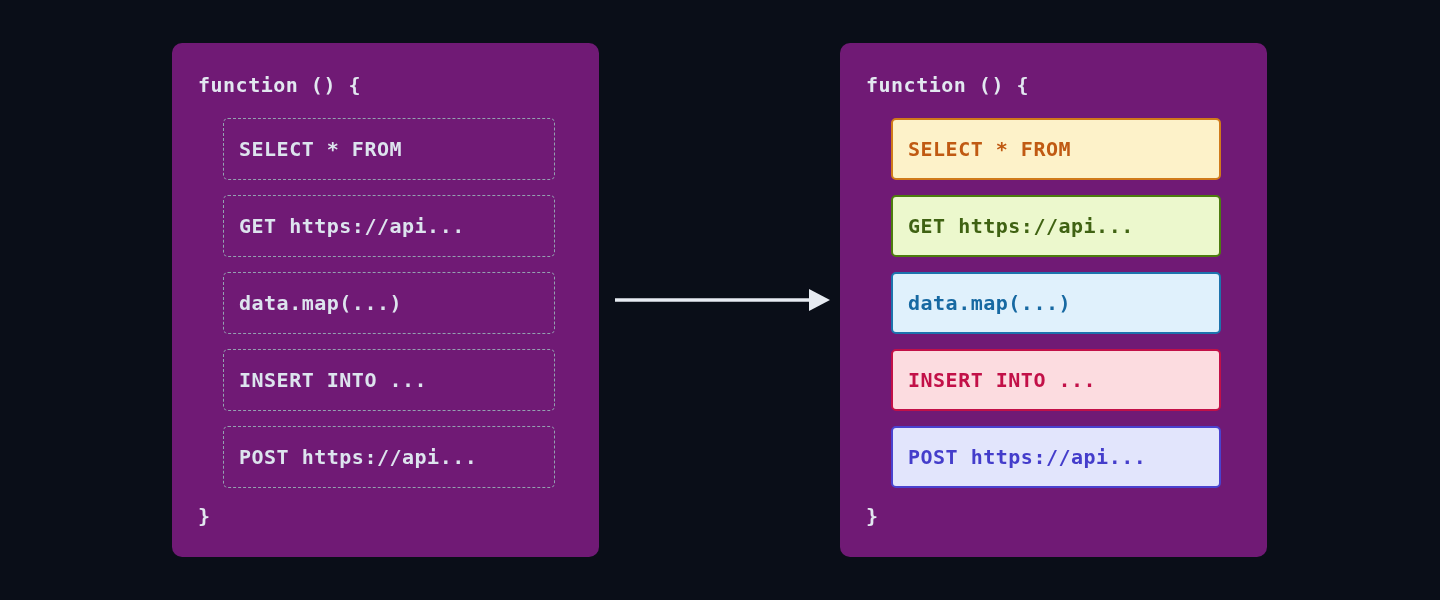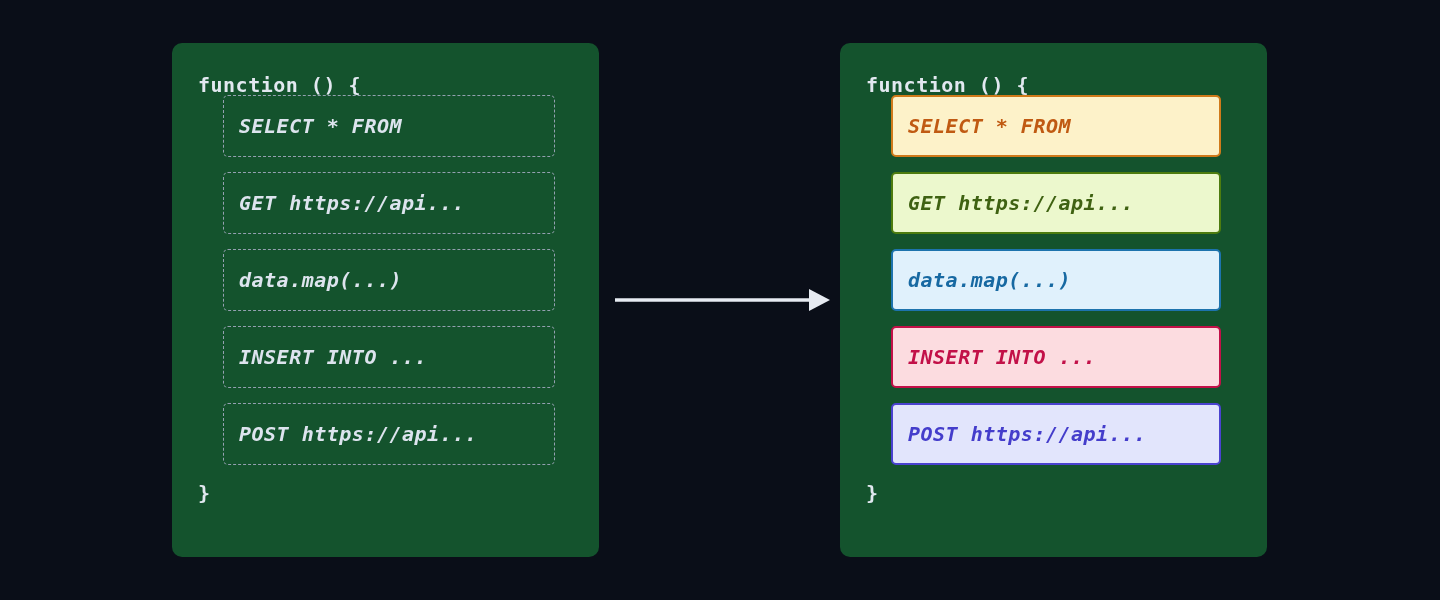--- a/index.html
+++ b/index.html
@@ -9,36 +9,36 @@
     font-family: "DejaVu Sans Mono", "Liberation Mono", monospace;
     font-weight: 700;
   }
   .stage { position: relative; width: 1440px; height: 600px; }
 
   .panel {
     position: absolute;
     top: 43px;
     width: 427px;
     height: 514px;
-    background: #14532d;
+    background: #701a75;
     border-radius: 10px;
     padding: 26px;
   }
   .panel-left  { left: 172px; }
   .panel-right { left: 840px; }
 
   .fn-title {
     margin-top: 6px;
     font-size: 20px;
     line-height: 20px;
     color: #e2e8f0;
     letter-spacing: 0.5px;
     white-space: pre;
   }
-  .snippets { margin-left: 25px; font-style: italic; }
+  .snippets { margin-top: 23px; margin-left: 25px; }
 
   .snippet {
     height: 62px;
     margin-bottom: 15px;
     display: flex;
     align-items: center;
     padding: 0 15px;
     font-size: 20px;
     letter-spacing: 0.5px;
     white-space: pre;

